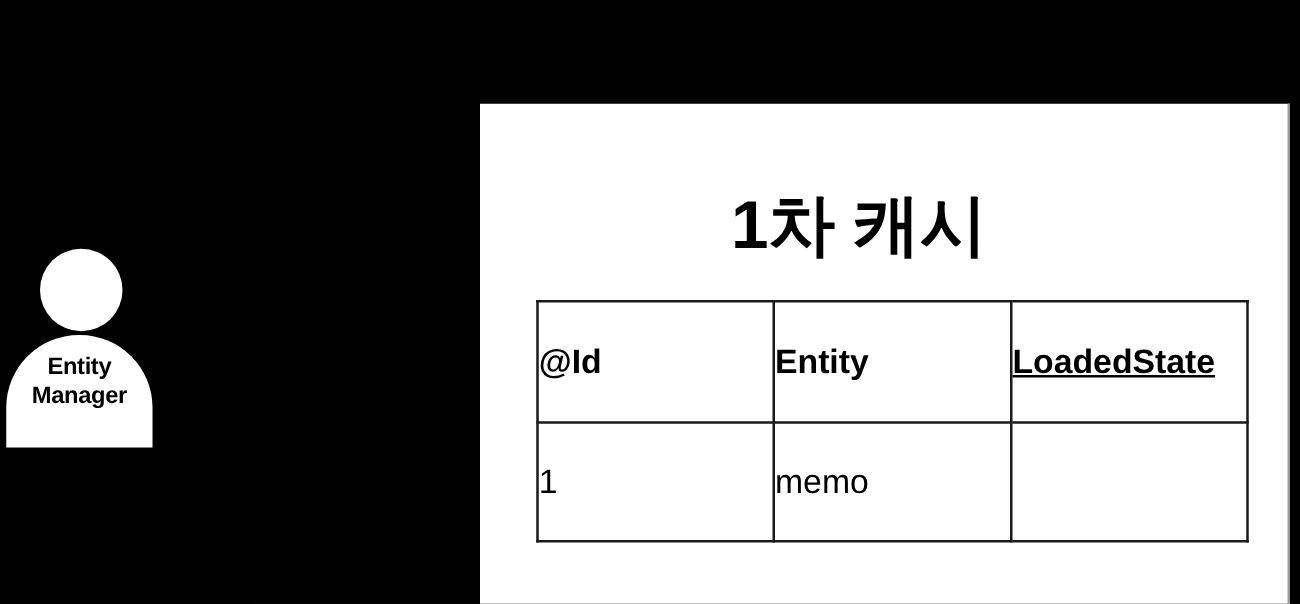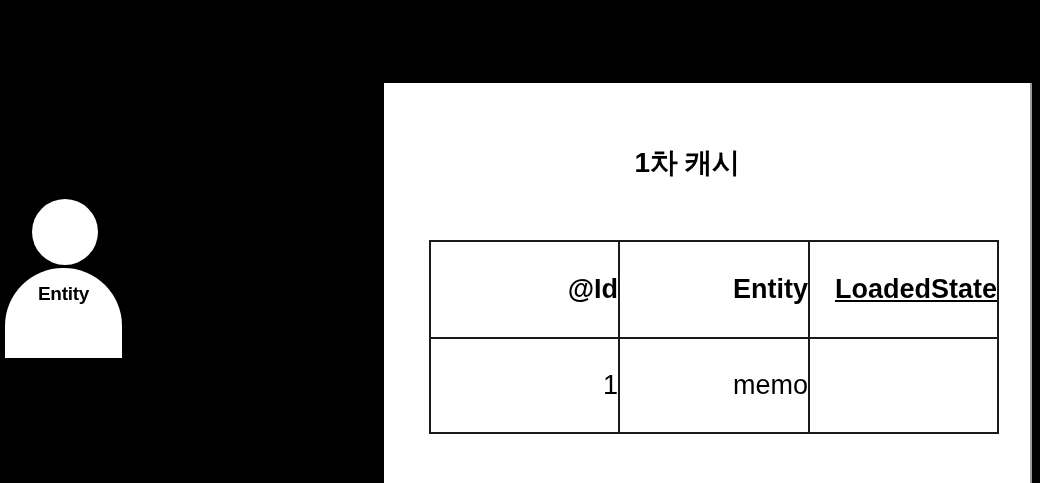--- a/index.html
+++ b/index.html
@@ -71,40 +71,40 @@
     border-right: 2px solid #9a9a9a;
     box-sizing: border-box;
   }
 
   .panel-title {
     position: absolute;
     left: 0;
     top: 61px;
     width: 606px;
     text-align: center;
-    font-size: 28px;
+    font-size: 54px;
     font-weight: bold;
     color: #000000;
     letter-spacing: -0.5px;
     white-space: nowrap;
   }
 
   
   .cache-table {
     position: absolute;
     left: 45px;
     top: 157px;
     width: 562px;
     border-collapse: collapse;
     table-layout: fixed;
   }
   .cache-table td,
   .cache-table th {
     border: 2px solid #1a1a1a;
-    text-align: right;
+    text-align: left;
     vertical-align: middle;
     color: #000000;
     padding: 0;
   }
   .cache-table thead th {
     height: 95px;
     font-size: 27px;
     font-weight: bold;
   }
   .cache-table tbody td {
@@ -120,20 +120,21 @@
 </head>
 <body>
 
 <div id="canvas">
 
   <div class="actor">
     <div class="actor-head"></div>
     <div class="actor-body"></div>
     <div class="actor-label">
       <div>Entity</div>
+      <div>Manager</div>
     </div>
   </div>
 
   <div class="panel">
 
     <div class="panel-title">1차 캐시</div>
 
     <table class="cache-table">
       <thead>
         <tr>

